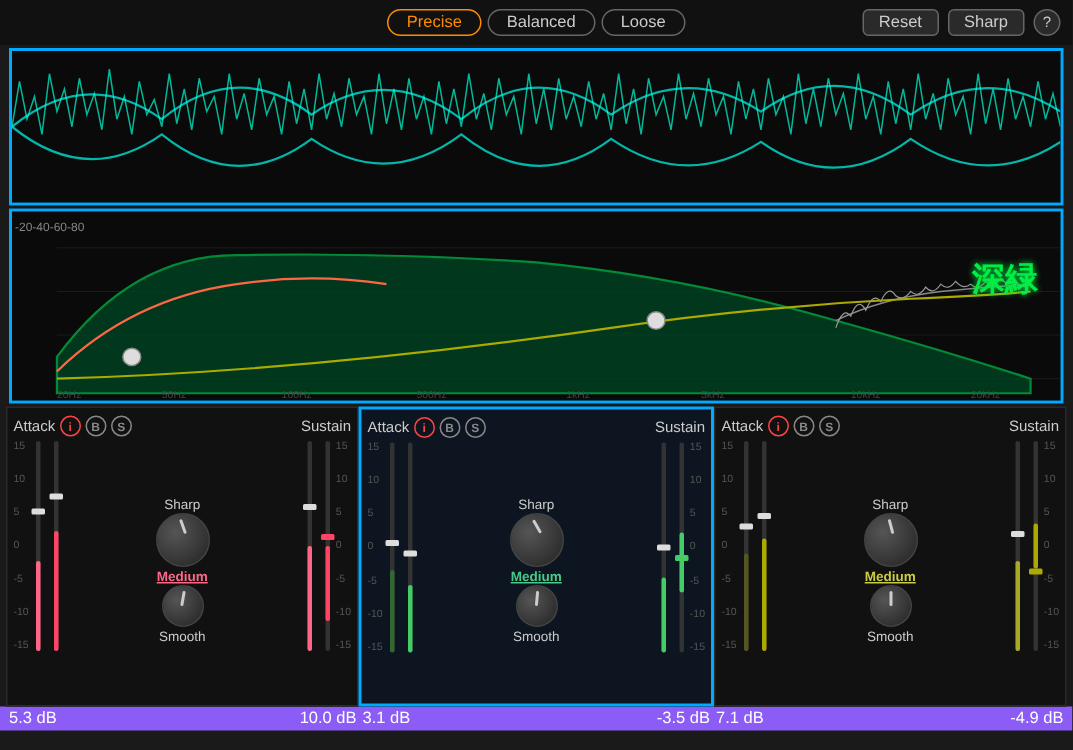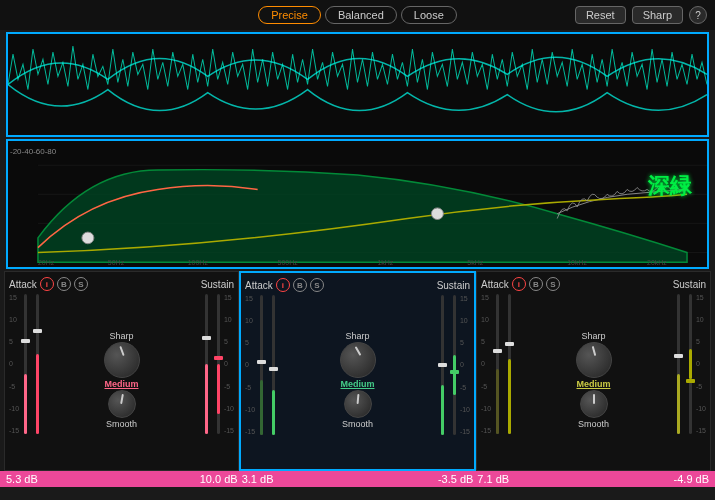--- a/index.html
+++ b/index.html
@@ -537,21 +537,21 @@
             <span>0</span>
             <span>-5</span>
             <span>-10</span>
             <span>-15</span>
         </div>
       </div>
     </div>
   </div>
 </div>
 
-<div style="display:flex; padding: 2px 4px; background:#ec4899;">
+<div style="display:flex; padding: 2px 4px; background:#8b5cf6;">
   <div style="flex:1; display:flex; justify-content:space-between; padding:0 2px;">
     <span>5.3 dB</span>
     <span>10.0 dB</span>
   </div>
   <div style="flex:1; display:flex; justify-content:space-between; padding:0 2px;">
     <span>3.1 dB</span>
     <span>-3.5 dB</span>
   </div>
   <div style="flex:1; display:flex; justify-content:space-between; padding:0 2px;text-align:right;">
     <span>7.1 dB</span>

